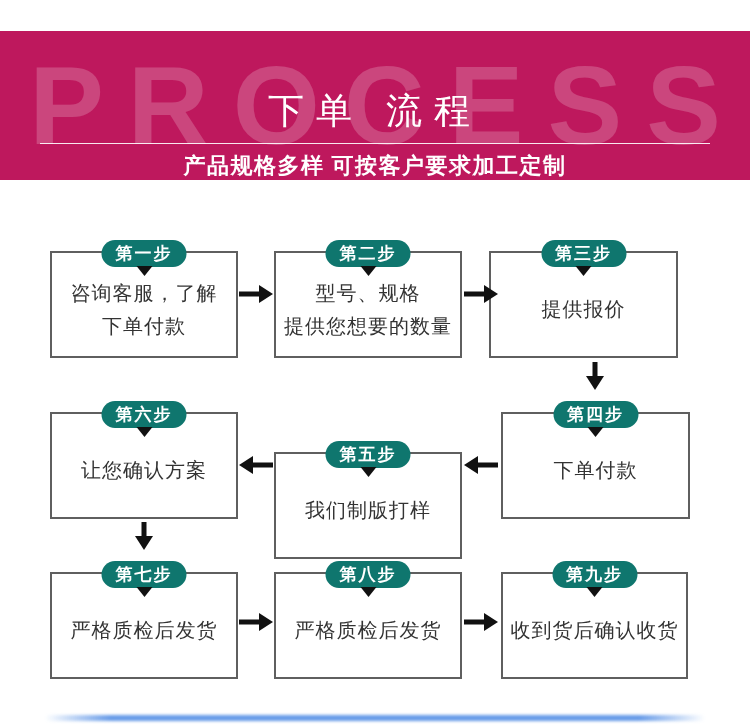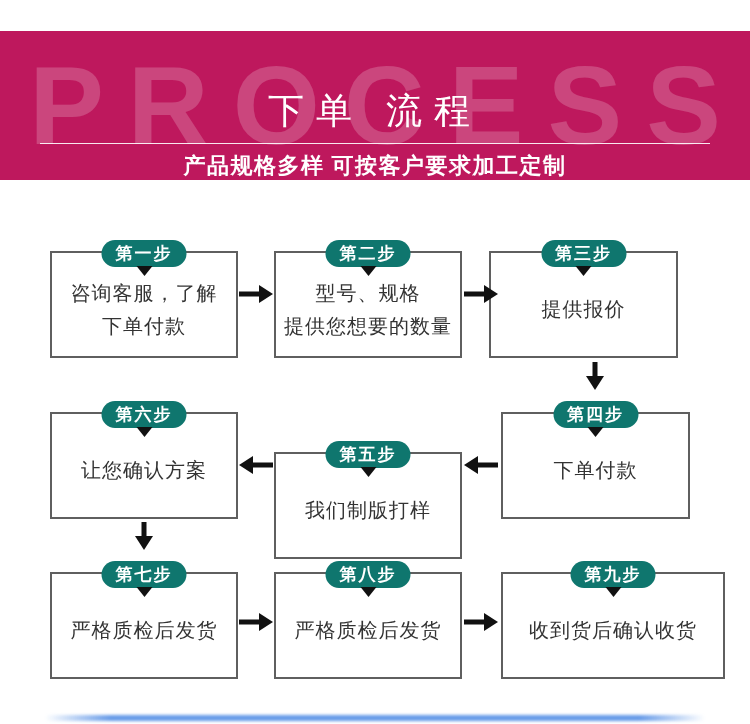--- a/index.html
+++ b/index.html
@@ -27,21 +27,21 @@
   .step-box{position:absolute;width:188px;height:107px;background:#ffffff;
             border:2px solid #5f5f5f;box-sizing:border-box;}
   .pos-r1c1{left:50px;top:251px;}
   .pos-r1c2{left:274px;top:251px;}
   .pos-r1c3{left:489px;top:251px;width:189px;}
   .pos-r2c1{left:50px;top:412px;padding-left:8px;}
   .pos-r2c2{left:274px;top:412px;margin-top:40px;}
   .pos-r2c3{left:501px;top:412px;width:189px;padding-left:8px;}
   .pos-r3c1{left:50px;top:572px;}
   .pos-r3c2{left:274px;top:572px;}
-  .pos-r3c3{left:501px;top:572px;width:224px;}
+  .pos-r3c3{left:501px;top:572px;width:187px;}
 
   .badge{position:absolute;top:-13px;left:50%;transform:translateX(-50%);
          background:#0f766e;color:#ffffff;font-size:17px;font-weight:bold;
          line-height:21px;padding:3px 14px;border-radius:14px;
          letter-spacing:2px;white-space:nowrap;z-index:2;}
   .badge::after{content:"";position:absolute;top:100%;left:50%;
                 transform:translateX(-50%);margin-top:-1px;
                 border-left:8px solid transparent;border-right:8px solid transparent;
                 border-top:10px solid #111111;width:0;height:0;}
   .box-text{position:absolute;left:0;top:0;width:100%;height:100%;

